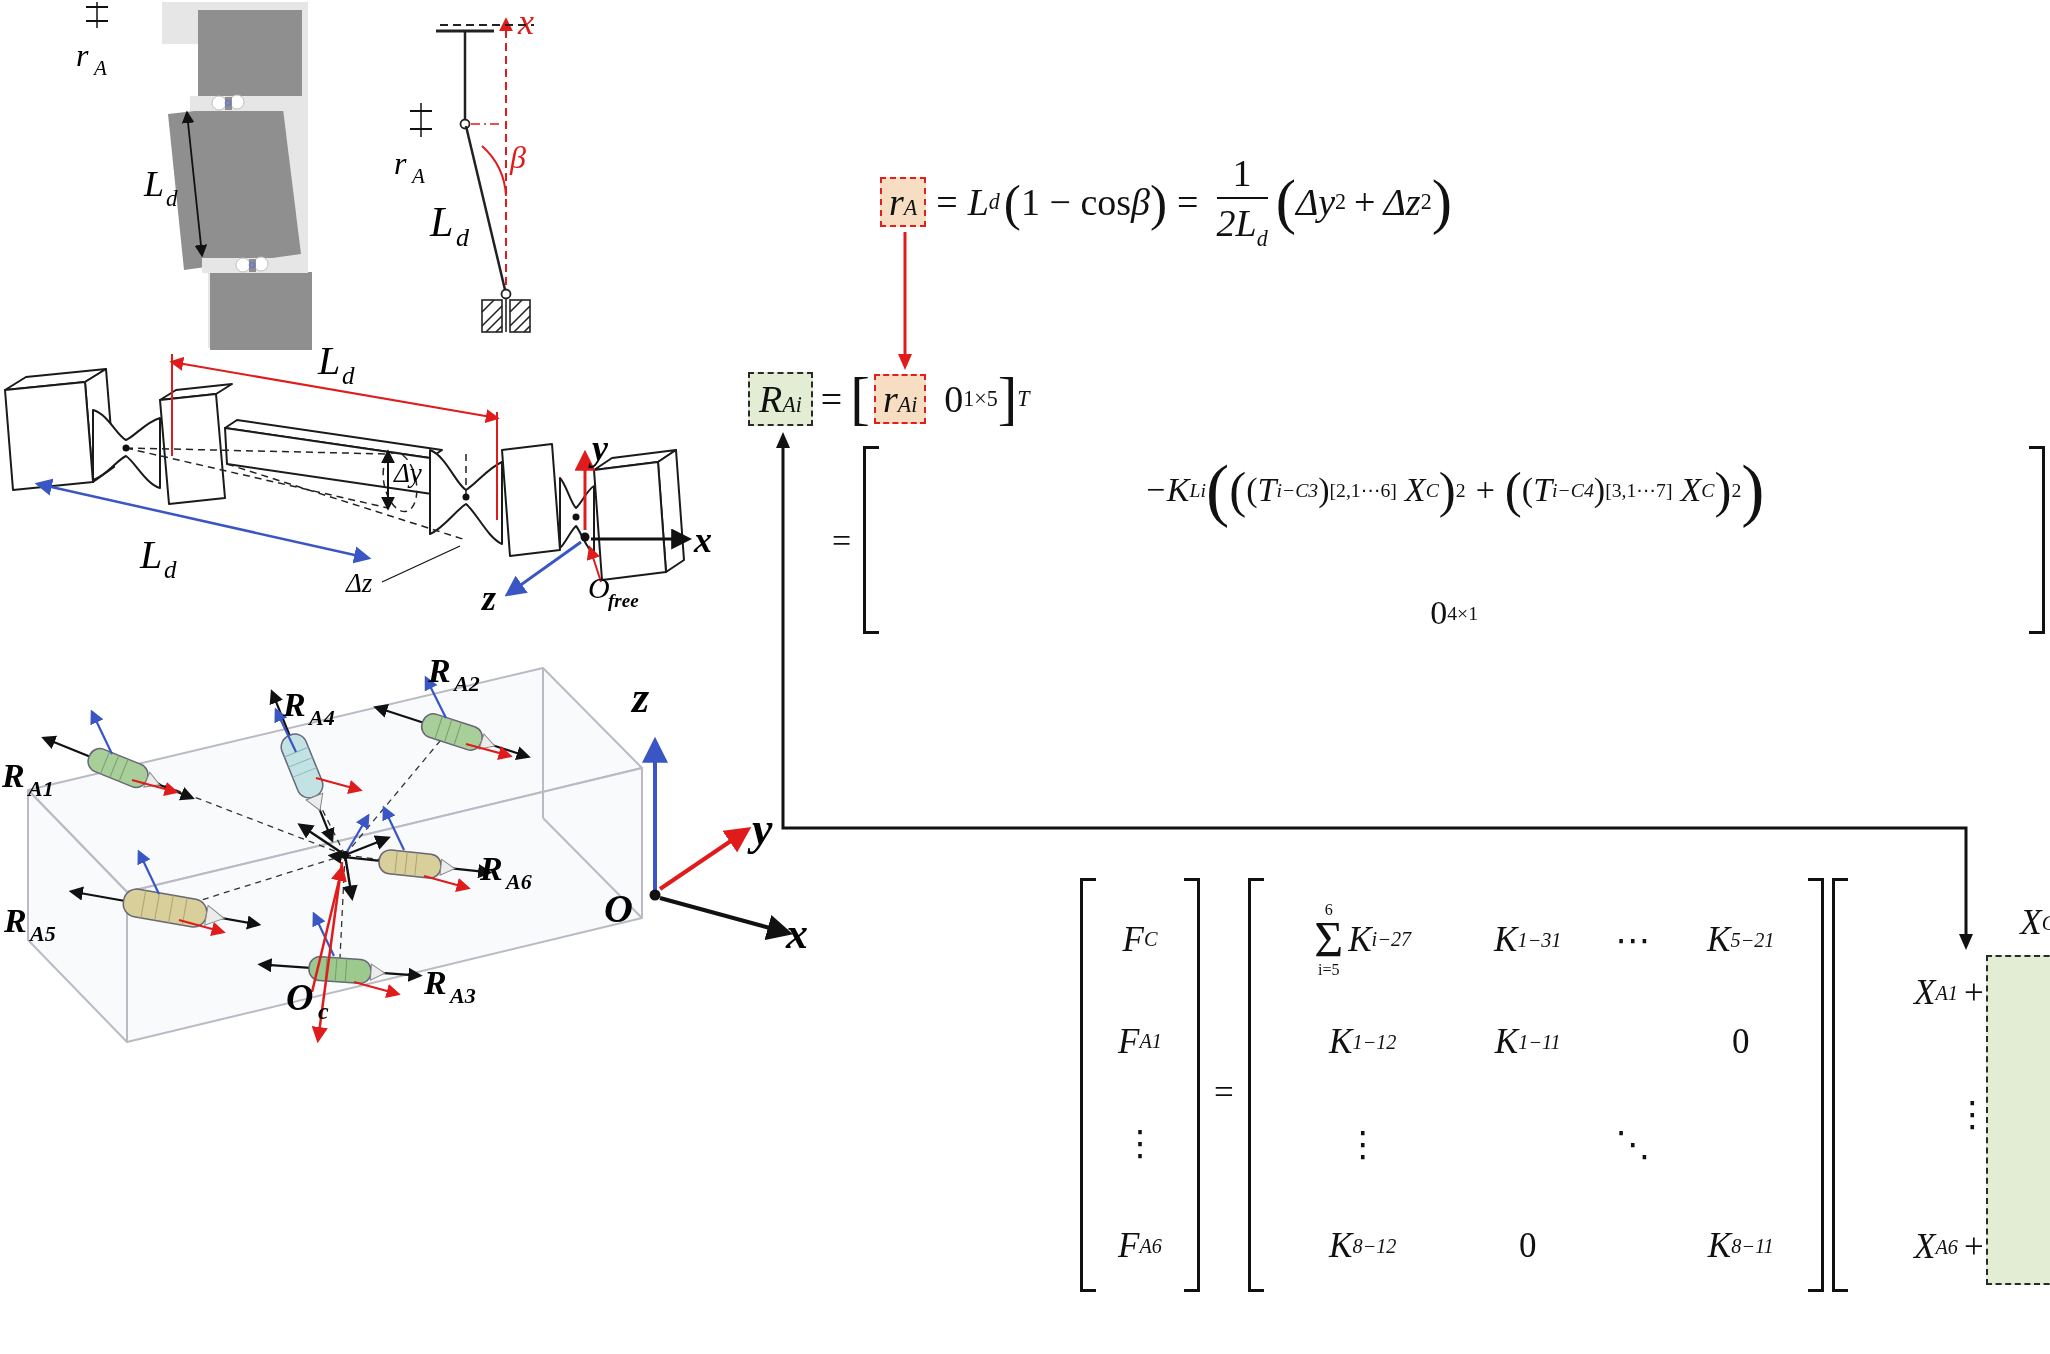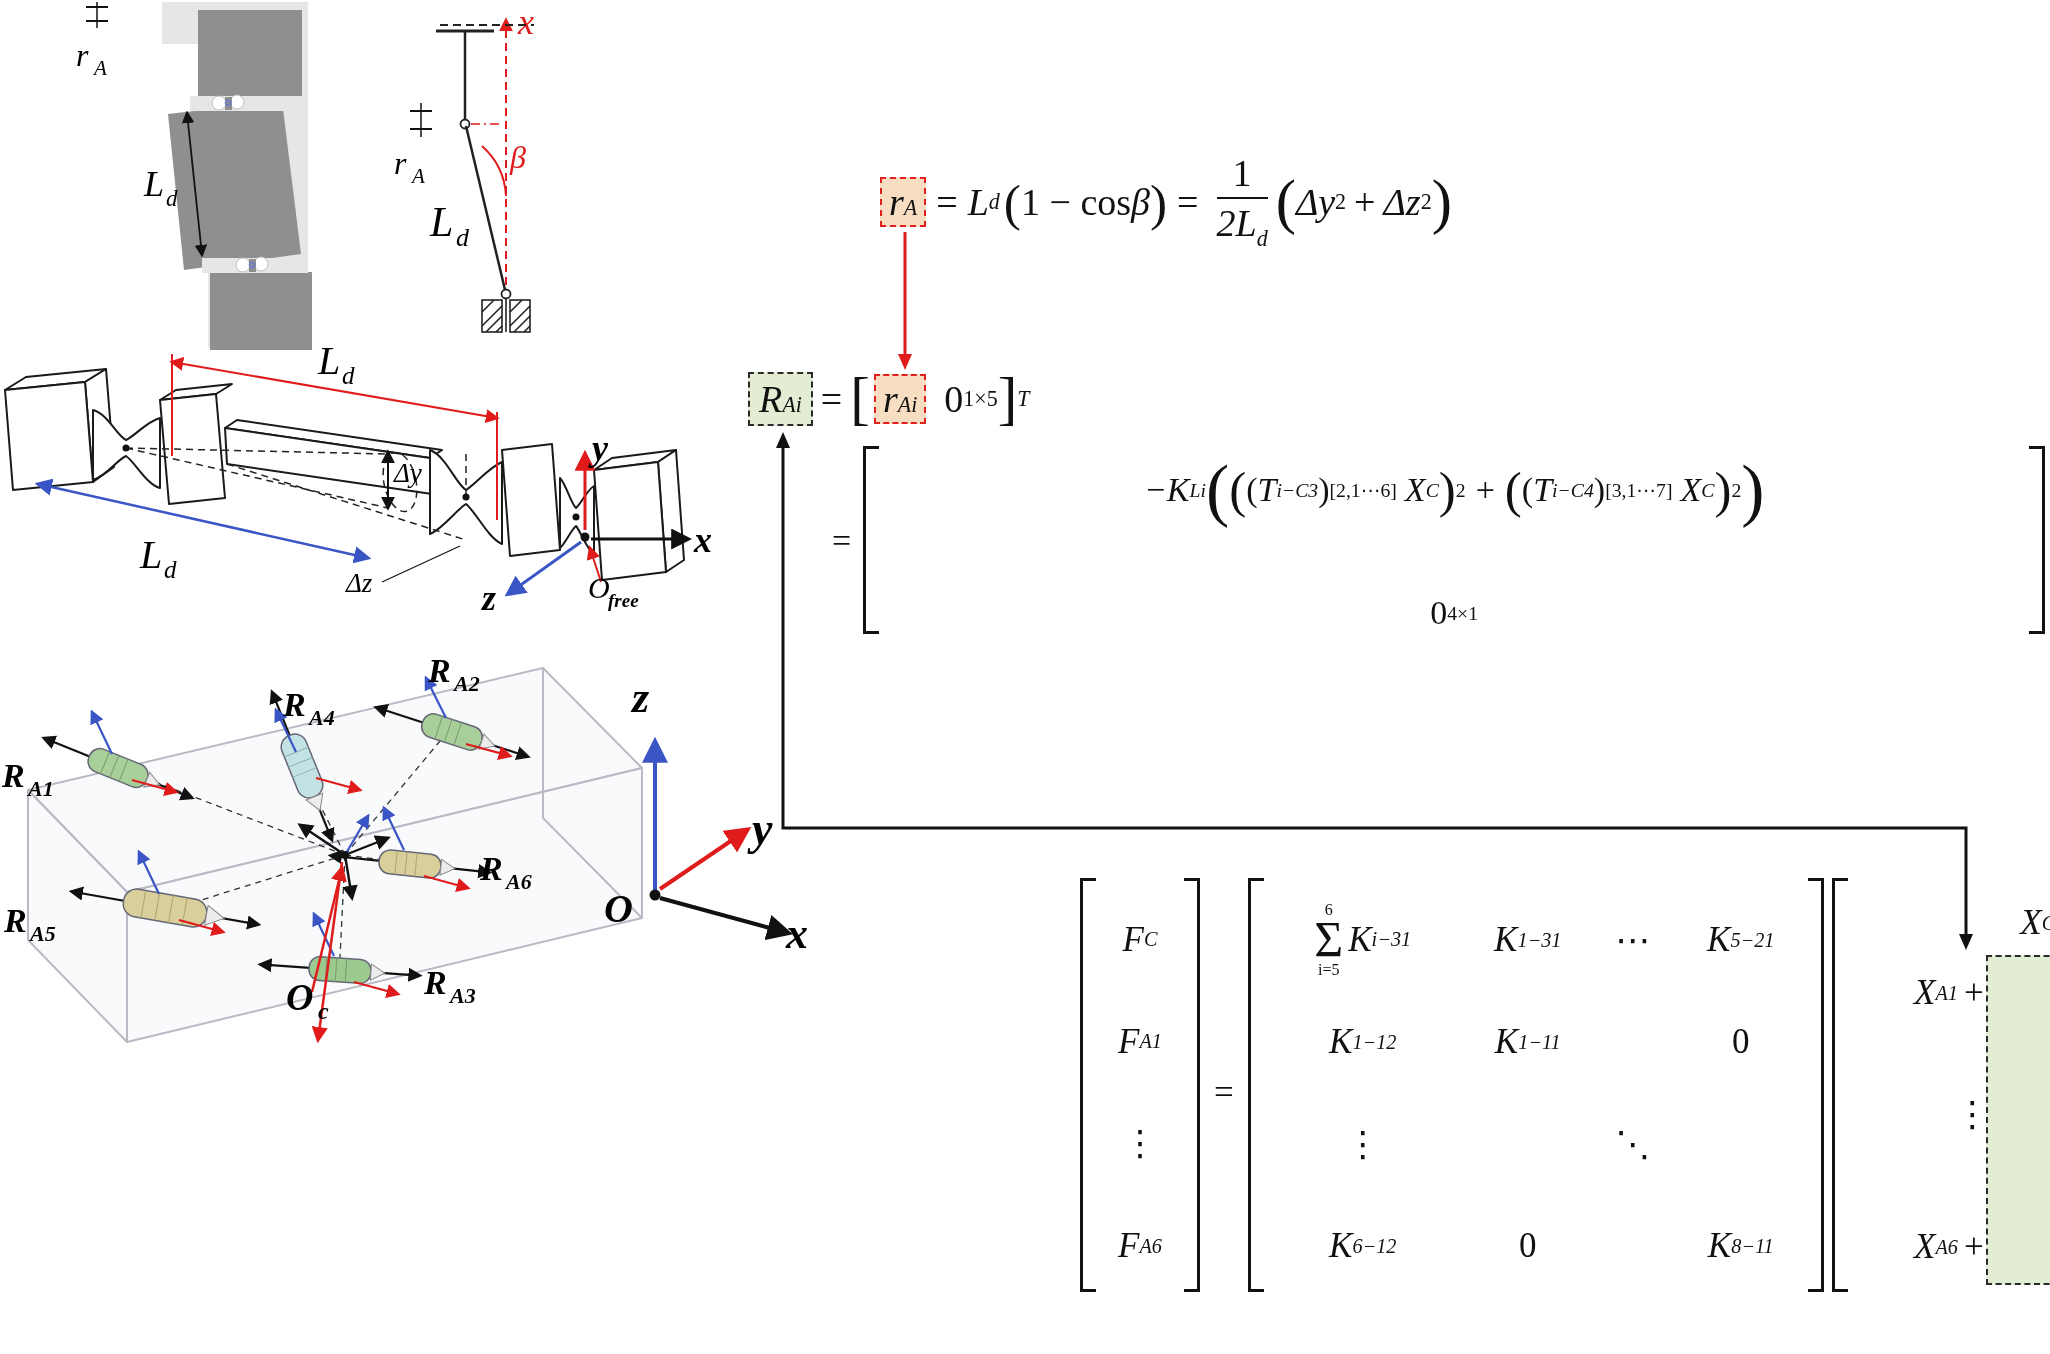--- a/index.html
+++ b/index.html
@@ -440,21 +440,21 @@
     <span class="mo" style="margin:0 14px;">=</span>
     <span class="brk l" style="height:408px;"></span>
     <span class="mgrid">
       <span class="cell">
         <span class="col" style="line-height:1;">
           <span class="lim">6</span>
           <span class="sigma">Σ</span>
           <span class="lim">i=5</span>
         </span>
         <span class="mi" style="margin-left:5px;">K</span>
-          <span class="sb">i−31</span>
+          <span class="sb">i−27</span>
       </span>
       <span class="cell">
           <span class="mi">K</span>
           <span class="sb">1−31</span>
         </span>
       <span class="cell dots">⋯</span>
       <span class="cell">
           <span class="mi">K</span>
           <span class="sb">5−21</span>
         </span>
@@ -469,21 +469,21 @@
       <span class="cell"></span>
       <span class="cell">
           <span class="mo">0</span>
         </span>
       <span class="cell dots">⋮</span>
       <span class="cell"></span>
       <span class="cell dots">⋱</span>
       <span class="cell"></span>
       <span class="cell">
           <span class="mi">K</span>
-          <span class="sb">6−12</span>
+          <span class="sb">8−12</span>
         </span>
       <span class="cell">
           <span class="mo">0</span>
         </span>
       <span class="cell"></span>
       <span class="cell">
           <span class="mi">K</span>
           <span class="sb">8−11</span>
         </span>
     </span>

